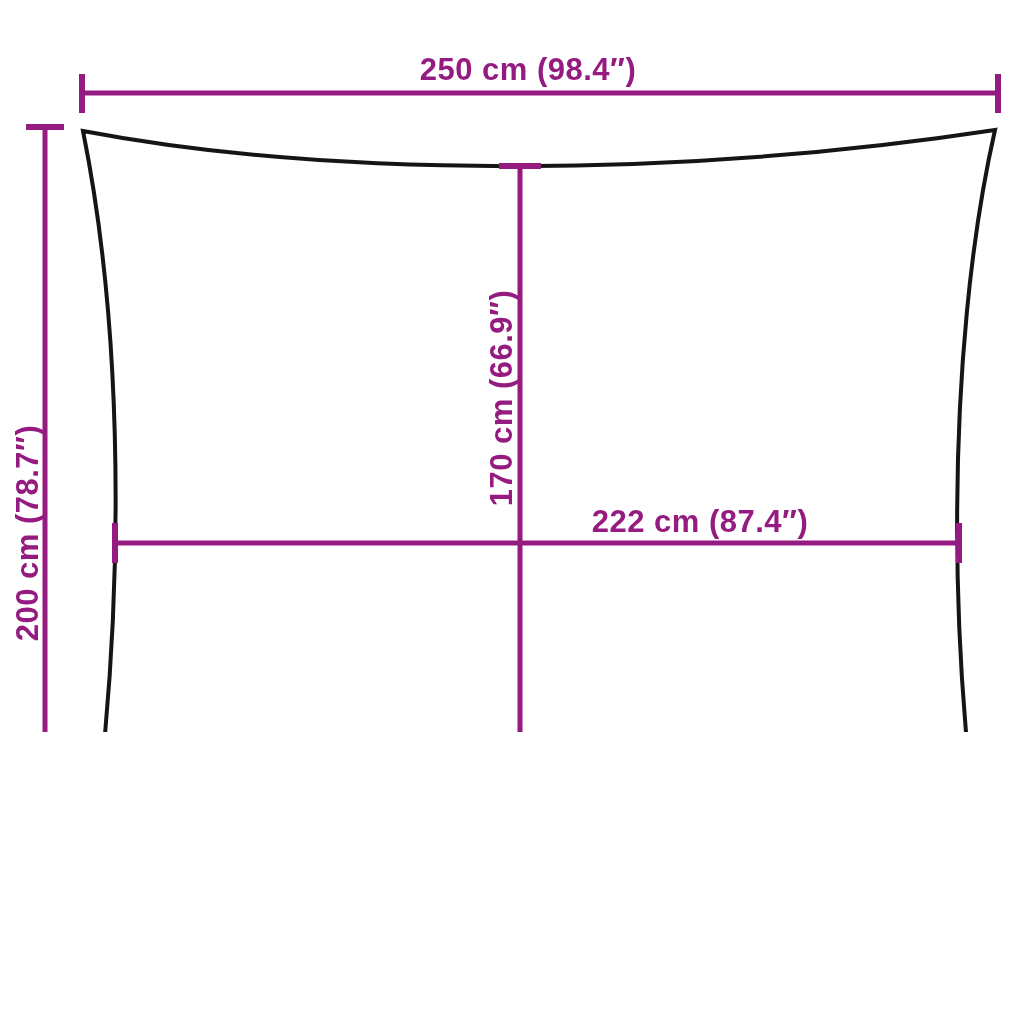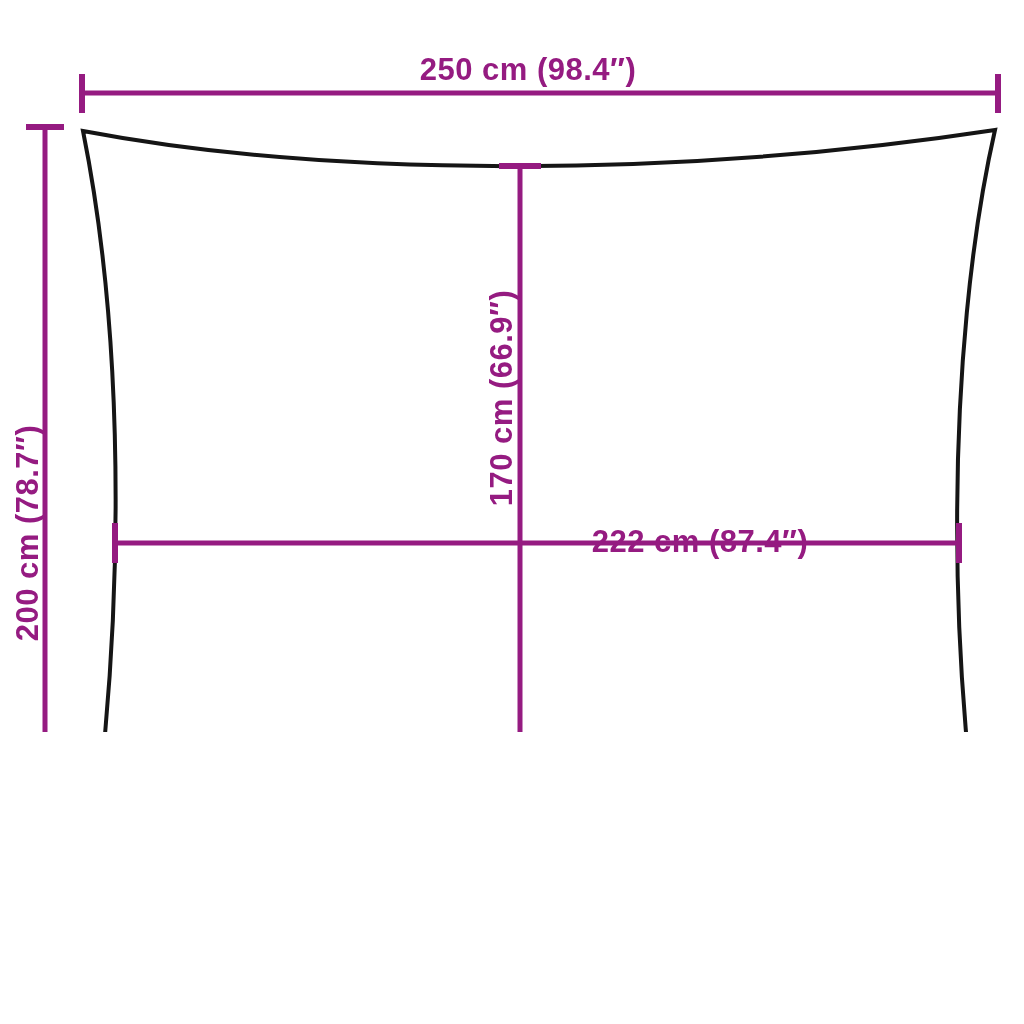--- a/index.html
+++ b/index.html
@@ -88,15 +88,15 @@
       <line class="dim-tick" x1="959" y1="523" x2="959" y2="563"></line>
     </g>
   </svg>
 
   <div class="dim-label" style="left: 528px; top: 70px;">250 cm (98.4″)</div>
 
   <div class="dim-label vertical" style="left: 28px; top: 533px;">200 cm (78.7″)</div>
 
   <div class="dim-label vertical" style="left: 502px; top: 398px;">170 cm (66.9″)</div>
 
-  <div class="dim-label" style="left: 700px; top: 522px; margin-top: 20px;">222 cm (87.4″)</div>
+  <div class="dim-label" style="left: 700px; top: 522px;">222 cm (87.4″)</div>
 
 </div>
 
 </body></html>

